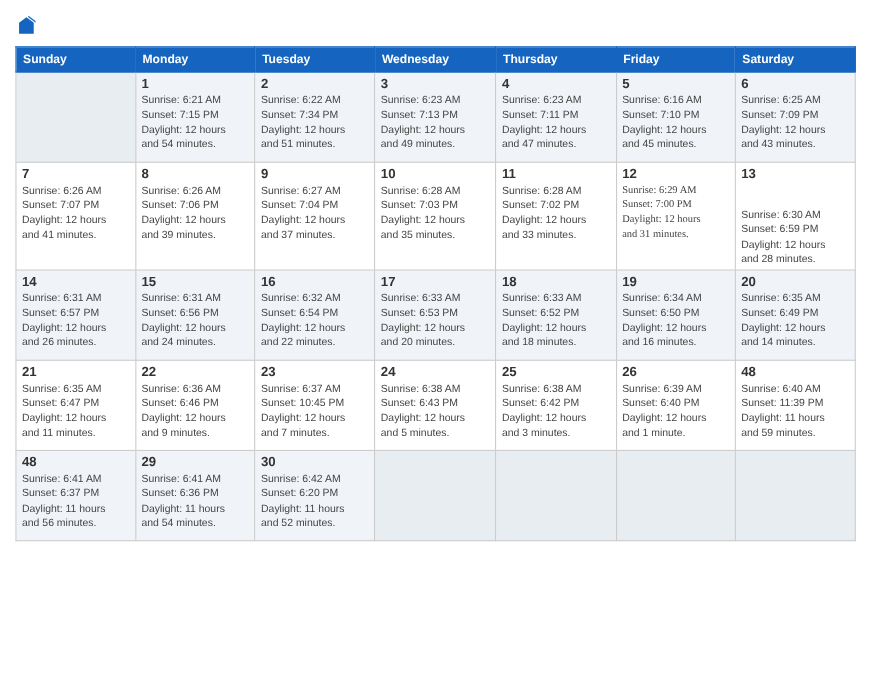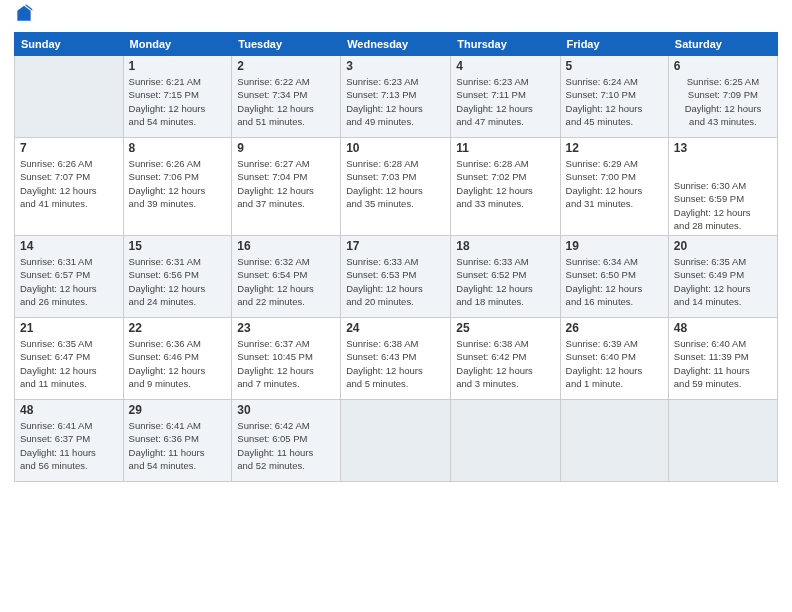--- a/index.html
+++ b/index.html
@@ -6,21 +6,21 @@
     body {
       width: 792px;
       height: 612px;
       font-family: Arial, sans-serif;
       background: #fff;
       overflow: hidden;
     }
     .container {
       width: 792px;
       height: 612px;
-      padding: 0 14px 10px 14px;
+      padding: 10px 14px 10px 14px;
     }
     .header-area {
       display: flex;
       justify-content: space-between;
       align-items: flex-start;
       margin-bottom: 8px;
     }
     .logo {
       display: flex;
       align-items: center;
@@ -154,28 +154,28 @@
           </td>
           <td>
             <span class="day-number">4</span>
             <div class="day-info" style="white-space: pre-line;">Sunrise: 6:23 AM
 Sunset: 7:11 PM
 Daylight: 12 hours
 and 47 minutes.</div>
           </td>
           <td>
             <span class="day-number">5</span>
-            <div class="day-info" style="white-space: pre-line;">Sunrise: 6:24 AM
+            <div class="day-info" style="white-space: pre-line;">Sunrise: 6:16 AM
 Sunset: 7:10 PM
 Daylight: 12 hours
 and 45 minutes.</div>
           </td>
           <td>
             <span class="day-number">6</span>
-            <div class="day-info" style="white-space: pre-line; text-align: center;">Sunrise: 6:25 AM
+            <div class="day-info" style="white-space: pre-line;">Sunrise: 6:25 AM
 Sunset: 7:09 PM
 Daylight: 12 hours
 and 43 minutes.</div>
           </td>
         </tr>
         <tr>
           <td>
             <span class="day-number">7</span>
             <div class="day-info" style="white-space: pre-line;">Sunrise: 6:26 AM
 Sunset: 7:07 PM
@@ -205,21 +205,21 @@
           </td>
           <td>
             <span class="day-number">11</span>
             <div class="day-info" style="white-space: pre-line;">Sunrise: 6:28 AM
 Sunset: 7:02 PM
 Daylight: 12 hours
 and 33 minutes.</div>
           </td>
           <td>
             <span class="day-number">12</span>
-            <div class="day-info" style="white-space: pre-line;">Sunrise: 6:29 AM
+            <div class="day-info" style="white-space: pre-line; font-family: Liberation Serif, serif;">Sunrise: 6:29 AM
 Sunset: 7:00 PM
 Daylight: 12 hours
 and 31 minutes.</div>
           </td>
           <td>
             <span class="day-number">13</span>
             <div class="day-info" style="white-space: pre-line; margin-top: 24px;">Sunrise: 6:30 AM
 Sunset: 6:59 PM
 Daylight: 12 hours
 and 28 minutes.</div>
@@ -338,21 +338,21 @@
           <td>
             <span class="day-number">29</span>
             <div class="day-info" style="white-space: pre-line;">Sunrise: 6:41 AM
 Sunset: 6:36 PM
 Daylight: 11 hours
 and 54 minutes.</div>
           </td>
           <td>
             <span class="day-number">30</span>
             <div class="day-info" style="white-space: pre-line;">Sunrise: 6:42 AM
-Sunset: 6:05 PM
+Sunset: 6:20 PM
 Daylight: 11 hours
 and 52 minutes.</div>
           </td>
           <td class="empty"></td>
           <td class="empty"></td>
           <td class="empty"></td>
           <td class="empty"></td>
         </tr>
       </tbody>
   </table>

